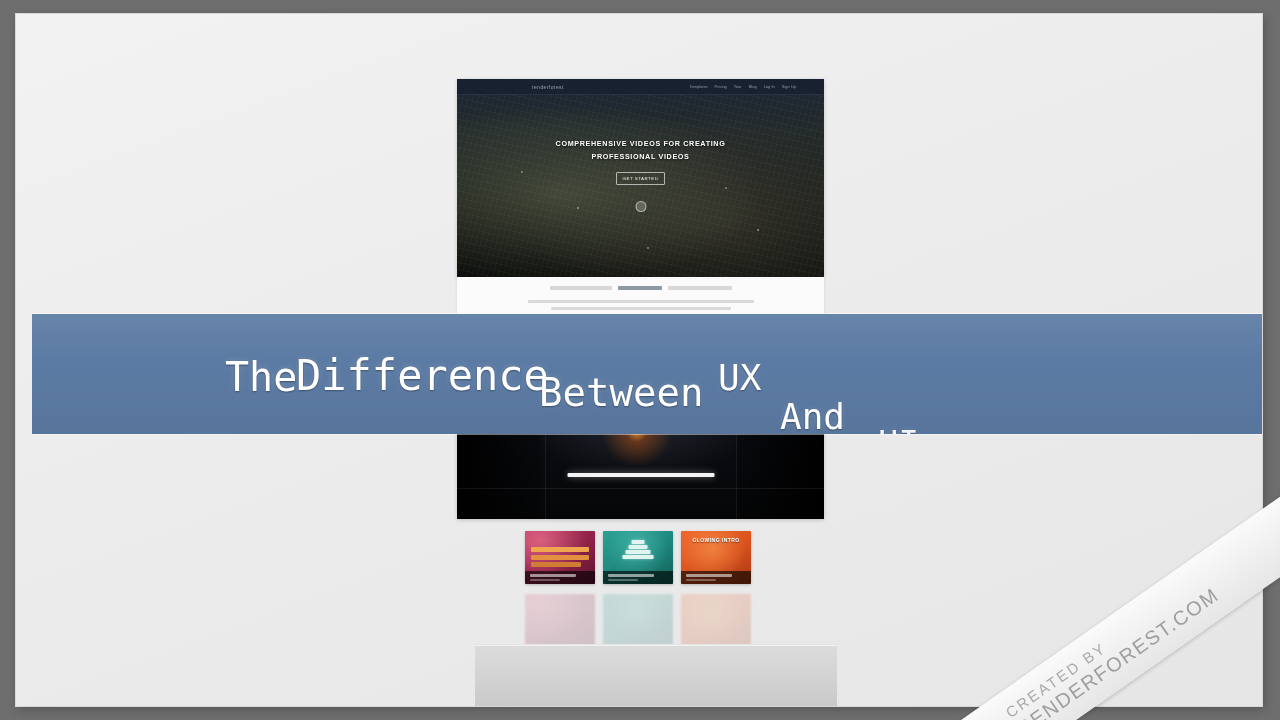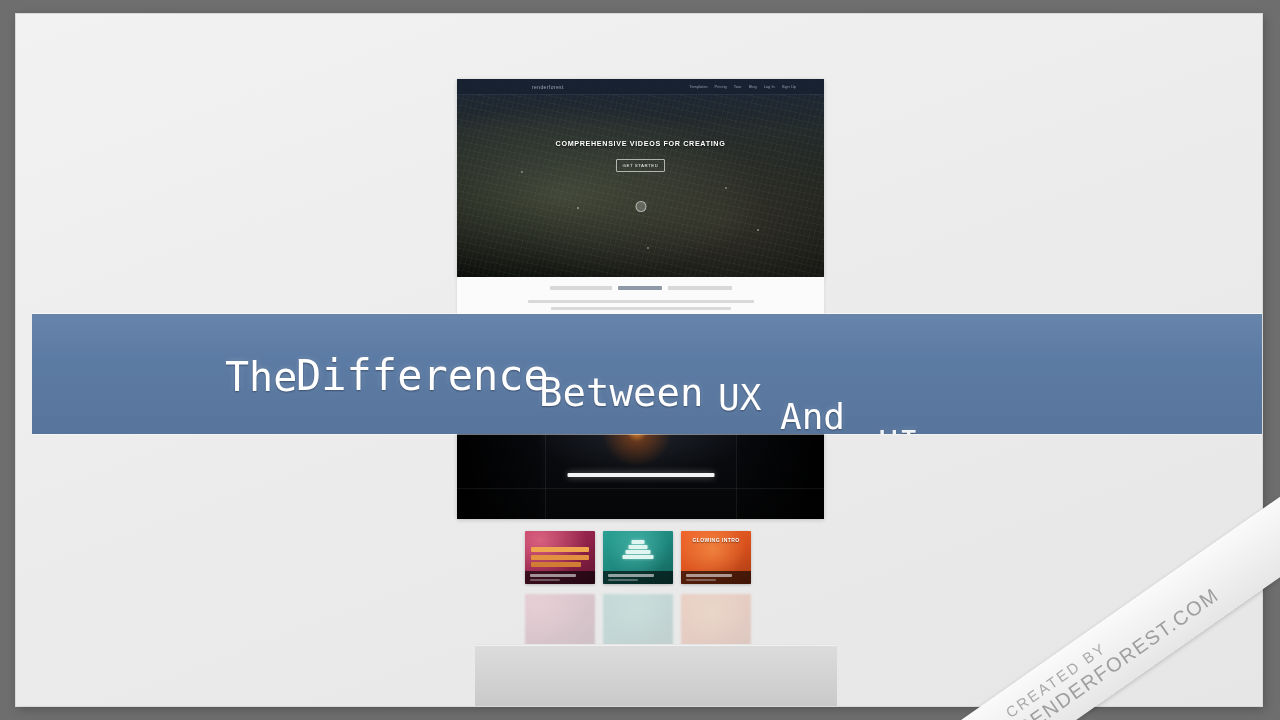--- a/index.html
+++ b/index.html
@@ -436,21 +436,21 @@
     color: #ffffff;
     font-family: "DejaVu Sans Mono", "Liberation Mono", monospace;
     font-weight: normal;
     white-space: nowrap;
     text-shadow: 0 1px 2px rgba(20,35,60,.55), 0 0 6px rgba(255,255,255,.18);
     line-height: 1;
   }
   #w-the      { left: 209px; top: 343px; font-size: 40px; }
   #w-diff     { left: 280px; top: 341px; font-size: 42px; }
   #w-between  { left: 523px; top: 353px; font-size: 39px; }
-  #w-ux       { left: 702px; top: 366px; font-size: 36px; }
+  #w-ux       { left: 702px; top: 346px; font-size: 36px; }
   #w-and      { left: 764px; top: 385px; font-size: 36px; }
   #w-ui       { left: 862px; top: 412px; font-size: 34px; opacity: .92; }
 
   
   #ribbon {
     position: absolute;
     right: -70px;
     bottom: 52px;
     width: 420px;
     height: 66px;
@@ -516,20 +516,21 @@
         </div>
 
         <span class="hero-speck" style="left:64px;top:92px;width:2px;height:2px;"></span>
         <span class="hero-speck" style="left:120px;top:128px;width:1.5px;height:1.5px;"></span>
         <span class="hero-speck" style="left:268px;top:108px;width:2px;height:2px;"></span>
         <span class="hero-speck" style="left:300px;top:150px;width:1.5px;height:1.5px;"></span>
         <span class="hero-speck" style="left:190px;top:168px;width:2px;height:2px;"></span>
 
         <div class="hero-copy">
           <div class="l1">COMPREHENSIVE VIDEOS FOR CREATING</div>
+          <div class="l2">PROFESSIONAL VIDEOS</div>
           <div class="hero-btn">GET STARTED</div>
         </div>
 
         <div class="hero-play"></div>
       </div>
     </div>
 
     <div id="content-strip">
       <div class="tabrow">
         <div class="ph a"></div>

